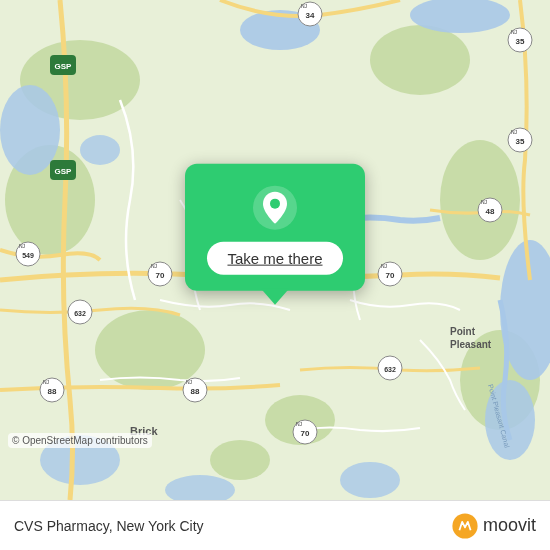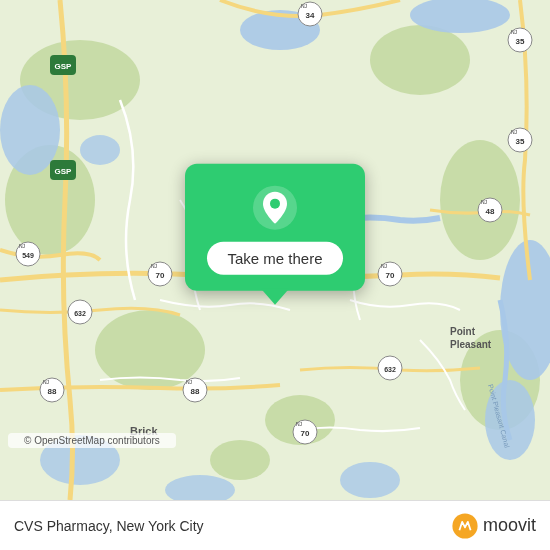--- a/index.html
+++ b/index.html
@@ -66,20 +66,21 @@
     #take-me-there-btn {
       background: white;
       color: #333;
       border: none;
       border-radius: 20px;
       padding: 8px 20px;
       font-size: 15px;
       font-weight: 500;
       cursor: pointer;
       white-space: nowrap;
+      text-decoration: underline;
     }
 
     
     #bottom-bar {
       width: 550px;
       height: 50px;
       background: white;
       display: flex;
       align-items: center;
       justify-content: space-between;
@@ -115,21 +116,21 @@
       color: #333;
     }
 
     #attribution {
       position: absolute;
       bottom: 52px;
       left: 8px;
       font-size: 10px;
       color: #555;
       background: rgba(255,255,255,0.75);
-      padding: 2px 16px;
+      padding: 2px 4px;
       border-radius: 4px;
       z-index: 5;
     }
   </style>
 </head>
 <body>
 
 <div id="map-container">
 
   <svg id="map-svg" viewBox="0 0 550 500" xmlns="http://www.w3.org/2000/svg">

